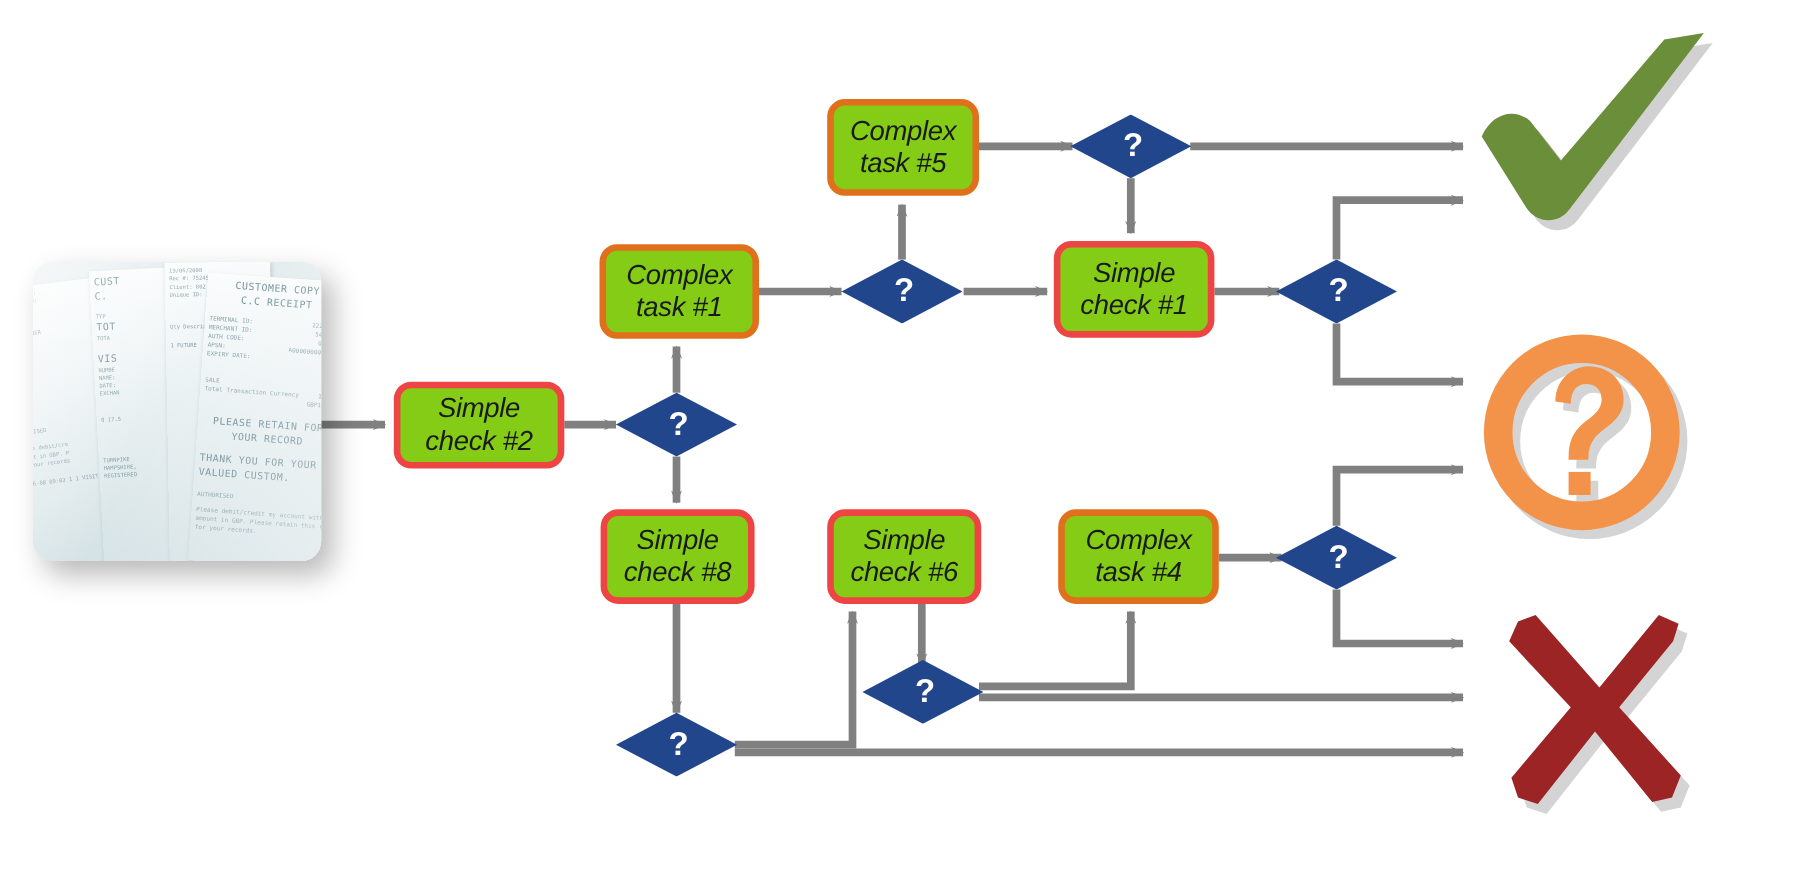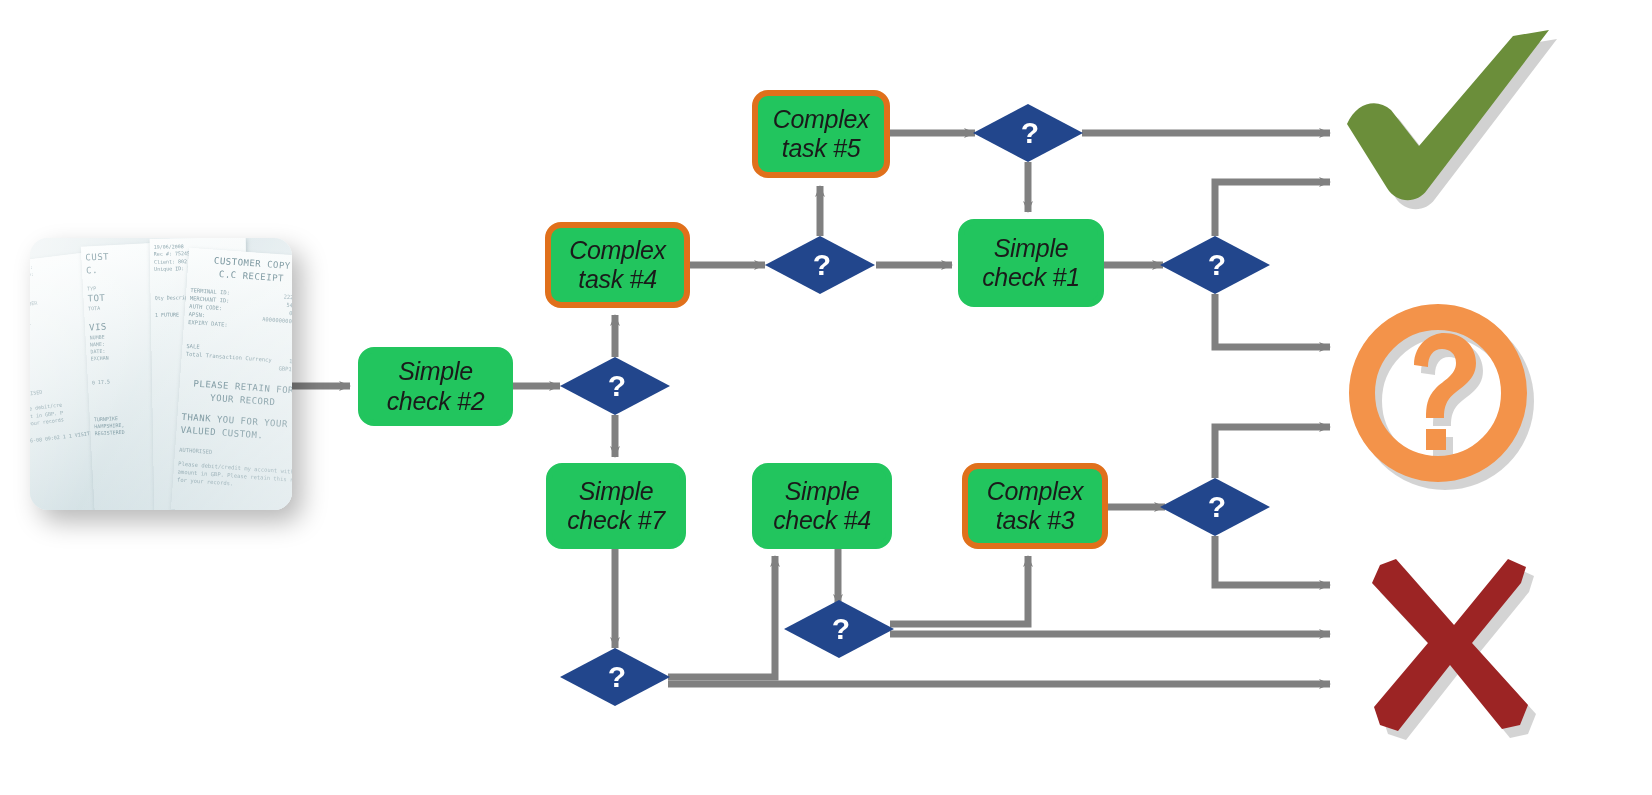--- a/index.html
+++ b/index.html
@@ -21,34 +21,34 @@
     position: absolute;
     left: 0;
     top: 0;
     width: 1652px;
     height: 795px;
   }
   
   .node-box {
     position: absolute;
     box-sizing: border-box;
-    background: #22c55e;
+    background: #84cc16;
     border-radius: 16px;
     display: flex;
     align-items: center;
     justify-content: center;
     text-align: center;
     font-style: italic;
     font-size: 25px;
     line-height: 1.18;
     color: #1a1a1a;
     letter-spacing: -0.3px;
     z-index: 5;
   }
-  .node-box.simple { border: 6px solid #22c55e; align-items: center; }
+  .node-box.simple { border: 6px solid #ef4444; align-items: center; }
   .node-box.complex { border: 6px solid #e0701b; }
   .node-box .label { display: block; padding: 0 6px; }
 
   
   .diamond {
     position: absolute;
     z-index: 6;
   }
   .diamond .qmark {
     position: absolute;
@@ -254,56 +254,56 @@
   <div class="node-box simple" style="left:358px; top:347px; width:155px; height:79px;">
     <span class="label">
       <span>Simple</span><br>
       <span>check #2</span>
     </span>
   </div>
 
   <div class="node-box complex" style="left:545px; top:222px; width:145px; height:86px;">
     <span class="label">
       <span>Complex</span><br>
-      <span>task #4</span>
+      <span>task #1</span>
     </span>
   </div>
 
   <div class="node-box complex" style="left:752px; top:90px; width:138px; height:88px;">
     <span class="label">
       <span>Complex</span><br>
       <span>task #5</span>
     </span>
   </div>
 
   <div class="node-box simple" style="left:958px; top:219px; width:146px; height:88px;">
     <span class="label">
       <span>Simple</span><br>
       <span>check #1</span>
     </span>
   </div>
 
   <div class="node-box simple" style="left:546px; top:463px; width:140px; height:86px;">
     <span class="label">
       <span>Simple</span><br>
-      <span>check #7</span>
+      <span>check #8</span>
     </span>
   </div>
 
   <div class="node-box simple" style="left:752px; top:463px; width:140px; height:86px;">
     <span class="label">
       <span>Simple</span><br>
-      <span>check #4</span>
+      <span>check #6</span>
     </span>
   </div>
 
   <div class="node-box complex" style="left:962px; top:463px; width:146px; height:86px;">
     <span class="label">
       <span>Complex</span><br>
-      <span>task #3</span>
+      <span>task #4</span>
     </span>
   </div>
 
   <div class="diamond" style="left:560px; top:357px; width:110px; height:58px;">
     <svg viewBox="0 0 110 58" width="110" height="58">
       <polygon points="55,0 110,29 55,58 0,29" fill="#22468c"></polygon>
     </svg>
     <span class="qmark">?</span>
   </div>
 

